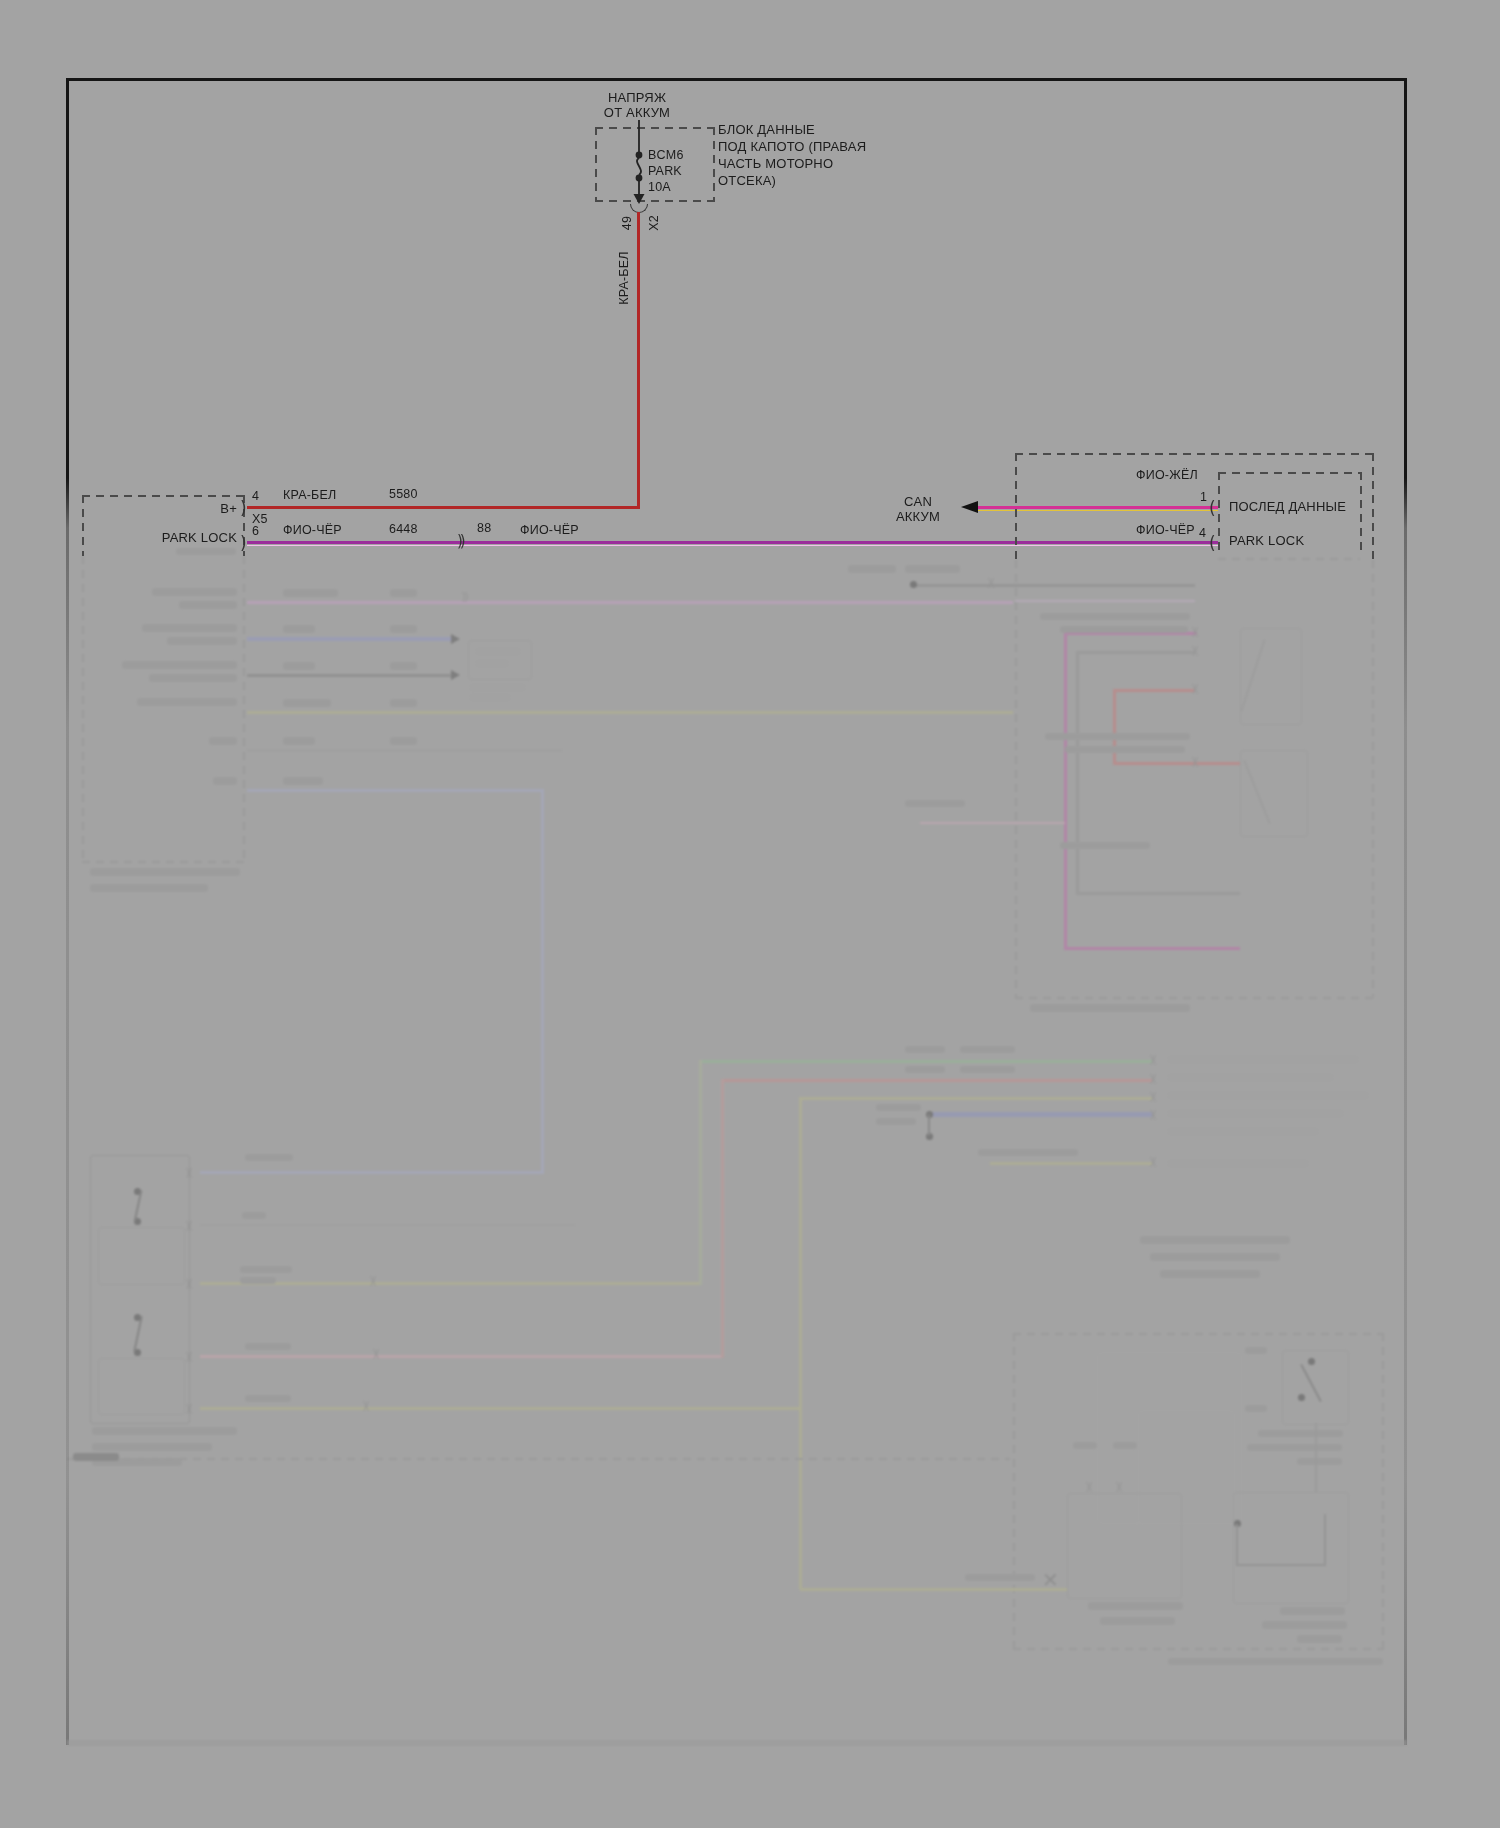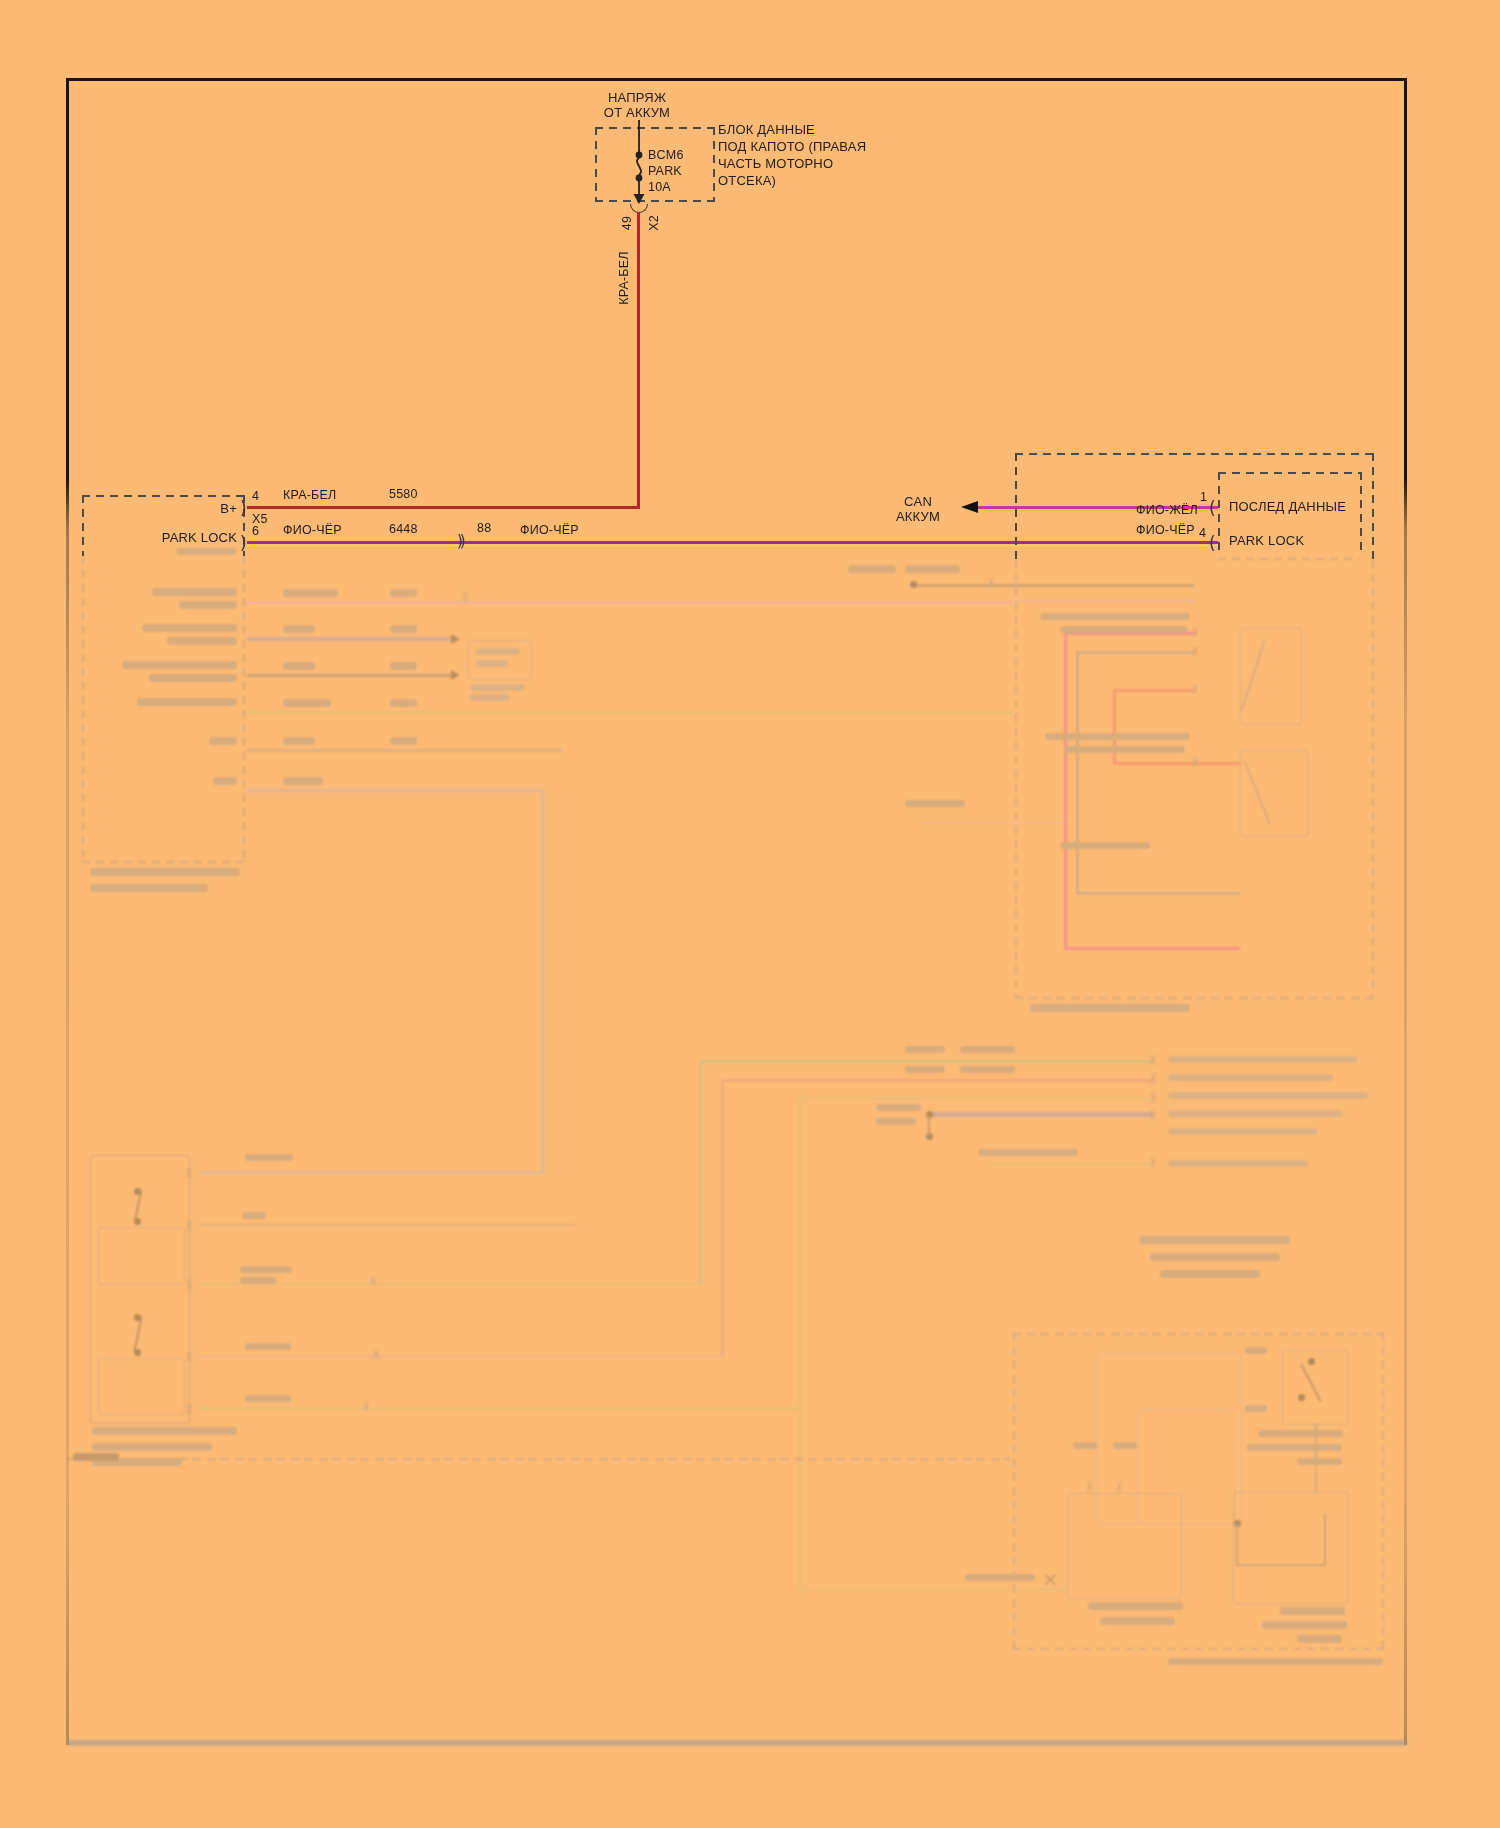--- a/index.html
+++ b/index.html
@@ -1,16 +1,16 @@
 <!DOCTYPE html>
 <html><head>
 <meta charset="utf-8">
 <style>
   html,body{margin:0;padding:0;background:#ffffff;}
-  .page{position:relative;width:1500px;height:1828px;background:#fdba74;overflow:hidden;
+  .page{position:relative;width:1500px;height:1828px;background:#a3a3a3;overflow:hidden;
         font-family:"Liberation Sans", sans-serif;color:#1c1c1c;}
   .abs{position:absolute;}
   .t{position:absolute;font-size:13px;line-height:15px;white-space:nowrap;color:#1c1c1c;letter-spacing:.2px;}
   .ts{font-size:12.5px;}
   .rot{transform:translate(-50%,-50%) rotate(-90deg);transform-origin:center;}
   .wireH{position:absolute;height:3px;}
   .wireV{position:absolute;width:3px;}
   .thinH{position:absolute;height:1.5px;}
   .dashH{position:absolute;height:2px;background:repeating-linear-gradient(90deg,#4a4a4a 0 8px,transparent 8px 14px);}
   .dashV{position:absolute;width:2px;background:repeating-linear-gradient(180deg,#4a4a4a 0 8px,transparent 8px 14px);}
@@ -314,21 +314,21 @@
   <div class="thinH" style="left: 978px; top: 509.5px; width: 240px; background-color: rgb(227, 195, 58);"></div>
 
   <div class="dashH" style="left:1015px;top:453px;width:359px;"></div>
   <div class="dashV" style="left:1015px;top:453px;height:107px;"></div>
   <div class="dashV" style="left:1372px;top:453px;height:107px;"></div>
 
   <div class="dashH" style="left:1218px;top:472px;width:142px;"></div>
   <div class="dashV" style="left:1218px;top:472px;height:84px;"></div>
   <div class="dashV" style="left:1360px;top:472px;height:84px;"></div>
 
-  <div class="t ts" style="left:1136px;top:503px;text-align:center;">ФИО-ЖЁЛ</div>
+  <div class="t ts" style="left:1136px;top:468px;text-align:center;">ФИО-ЖЁЛ</div>
   <div class="t ts" style="left:1200px;top:490px;">1</div>
   <div class="brkt" style="left:1209px;top:498px;">(</div>
   <div class="t" style="left:1229px;top:499px;">ПОСЛЕД ДАННЫЕ</div>
 
   <div class="t ts" style="left:1136px;top:523px;">ФИО-ЧЁР</div>
   <div class="t ts" style="left:1199px;top:526px;">4</div>
   <div class="brkt" style="left:1209px;top:533px;">(</div>
   <div class="t" style="left:1229px;top:533px;">PARK LOCK</div>
 
 </div>

